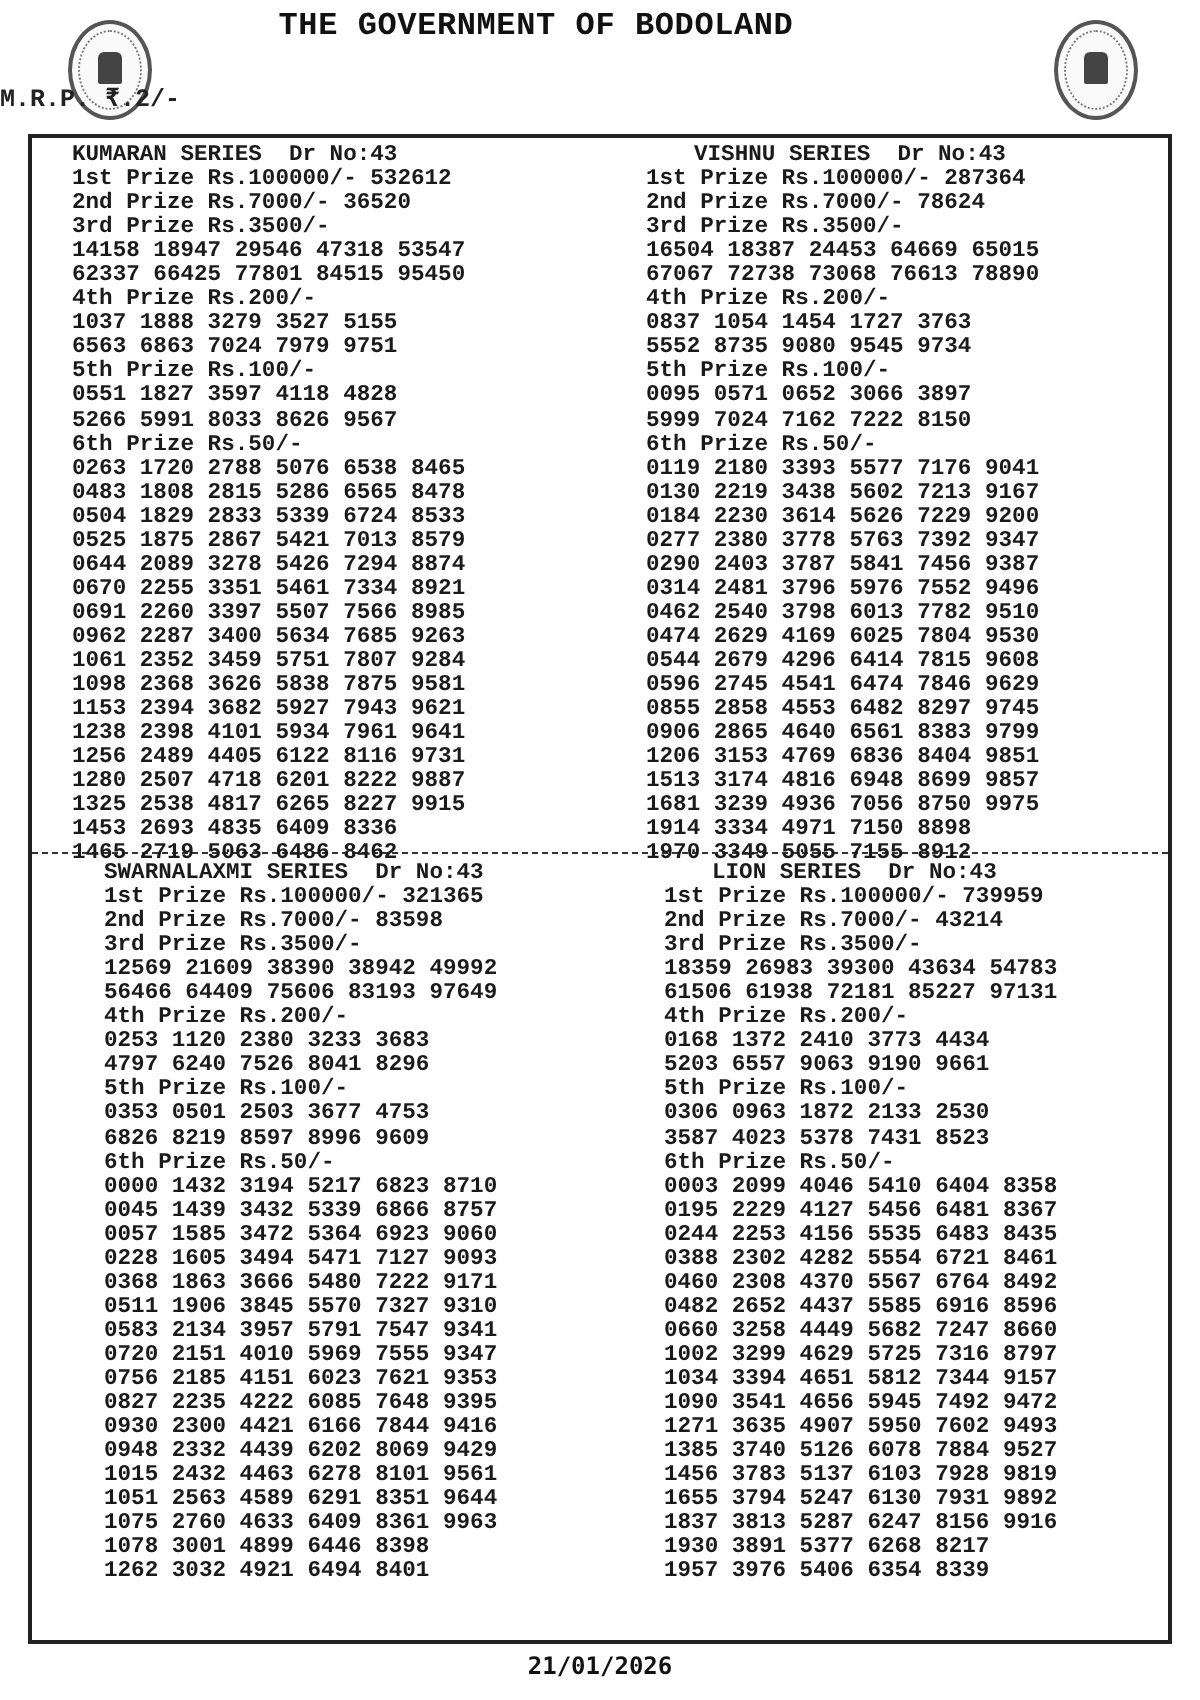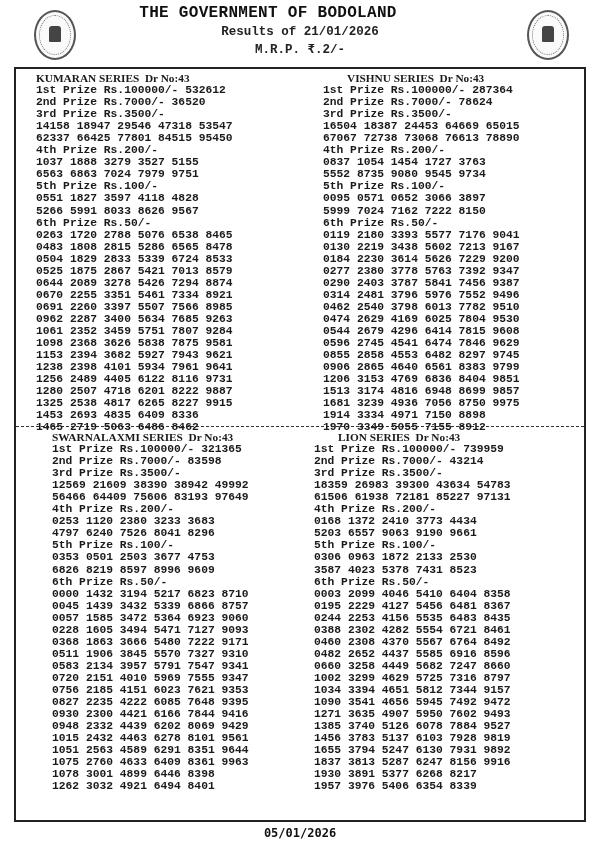--- a/index.html
+++ b/index.html
@@ -5,46 +5,45 @@
   html, body { margin: 0; padding: 0; background: #ffffff; }
   body { width: 600px; height: 850px; position: relative; overflow: hidden; color: #111; }
   .header { position: absolute; left: 0; top: 0; width: 600px; height: 66px; }
   .emblem { position: absolute; width: 38px; height: 46px; border: 2px solid #555; border-radius: 50%; top: 10px; background: #fafafa; }
   .emblem::before { content: ""; position: absolute; inset: 3px; border: 1px dotted #777; border-radius: 50%; }
   .emblem::after { content: ""; position: absolute; left: 13px; top: 14px; width: 12px; height: 16px; background: #444; border-radius: 3px 3px 1px 1px; }
   .emblem.left { left: 34px; }
   .emblem.right { left: 527px; }
   .title { position: absolute; left: 0; width: 536px; top: 4px; text-align: center; font-family: "Liberation Mono", monospace; font-weight: bold; font-size: 16px; letter-spacing: 0.3px; }
   .subtitle { position: absolute; left: 0; width: 600px; top: 25px; text-align: center; font-family: "Liberation Mono", monospace; font-size: 12.5px; font-weight: bold; color: #222; }
-  .mrp { position: absolute; left: 0; width: 600px; top: 41px; text-align: center; font-family: "Liberation Mono", monospace; font-size: 12.5px; font-weight: bold; color: #222; }
+  .mrp { position: absolute; left: 0; width: 600px; top: 41px; font-family: "Liberation Mono", monospace; font-size: 12.5px; font-weight: bold; color: #222; }
   .frame { position: absolute; left: 14px; top: 67px; width: 572px; height: 755px; border: 2px solid #222; border-top-width: 2px; box-sizing: border-box; }
   .divider { position: absolute; left: 16px; width: 568px; top: 426px; border-top: 1.5px dashed #333; }
   .series { position: absolute; font-family: "Liberation Mono", monospace; font-size: 11.3px; font-weight: bold; line-height: 12.05px; color: #1a1a1a; white-space: pre; }
   .series .row { display: block; }
-  .series .name { padding-left: 0; font-family: Liberation Serif, serif; }
+  .series .name { padding-left: 0; }
   .s-tl { left: 36px; top: 72px; }
   .s-tr { left: 323px; top: 72px; }
   .s-bl { left: 52px; top: 431px; }
-  .s-br { left: 314px; top: 431px; }
+  .s-br { left: 332px; top: 431px; }
   .s-tr .name, .s-br .name { padding-left: 24px; }
   .nums { font-weight: bold; }
   .footer { position: absolute; left: 0; width: 600px; top: 826px; text-align: center; font-family: "DejaVu Sans Mono", monospace; font-size: 12px; font-weight: bold; color: #111; }
 </style>
 </head>
 <body>
 
 <div class="header">
   <div class="emblem left"></div>
   <div class="title">THE GOVERNMENT OF BODOLAND</div>
-  <div class="subtitle">Results of 21/01/2026</div>
   <div class="mrp">M.R.P.  ₹.2/-</div>
   <div class="emblem right"></div>
 </div>
 
 <div class="frame"></div>
 <div class="divider"></div>
 
 <div class="series s-tl"><span class="row name">KUMARAN SERIES  Dr No:43</span><span class="row">1st Prize Rs.100000/- 532612</span><span class="row">2nd Prize Rs.7000/- 36520</span><span class="row">3rd Prize Rs.3500/-</span><span class="row nums">14158 18947 29546 47318 53547</span><span class="row nums">62337 66425 77801 84515 95450</span><span class="row">4th Prize Rs.200/-</span><span class="row nums">1037 1888 3279 3527 5155</span><span class="row nums">6563 6863 7024 7979 9751</span><span class="row">5th Prize Rs.100/-</span><span class="row nums">0551 1827 3597 4118 4828</span><span class="row nums">5266 5991 8033 8626 9567</span><span class="row">6th Prize Rs.50/-</span><span class="row nums">0263 1720 2788 5076 6538 8465</span><span class="row nums">0483 1808 2815 5286 6565 8478</span><span class="row nums">0504 1829 2833 5339 6724 8533</span><span class="row nums">0525 1875 2867 5421 7013 8579</span><span class="row nums">0644 2089 3278 5426 7294 8874</span><span class="row nums">0670 2255 3351 5461 7334 8921</span><span class="row nums">0691 2260 3397 5507 7566 8985</span><span class="row nums">0962 2287 3400 5634 7685 9263</span><span class="row nums">1061 2352 3459 5751 7807 9284</span><span class="row nums">1098 2368 3626 5838 7875 9581</span><span class="row nums">1153 2394 3682 5927 7943 9621</span><span class="row nums">1238 2398 4101 5934 7961 9641</span><span class="row nums">1256 2489 4405 6122 8116 9731</span><span class="row nums">1280 2507 4718 6201 8222 9887</span><span class="row nums">1325 2538 4817 6265 8227 9915</span><span class="row nums">1453 2693 4835 6409 8336</span><span class="row nums">1465 2719 5063 6486 8462</span></div>
 <div class="series s-tr"><span class="row name">VISHNU SERIES  Dr No:43</span><span class="row">1st Prize Rs.100000/- 287364</span><span class="row">2nd Prize Rs.7000/- 78624</span><span class="row">3rd Prize Rs.3500/-</span><span class="row nums">16504 18387 24453 64669 65015</span><span class="row nums">67067 72738 73068 76613 78890</span><span class="row">4th Prize Rs.200/-</span><span class="row nums">0837 1054 1454 1727 3763</span><span class="row nums">5552 8735 9080 9545 9734</span><span class="row">5th Prize Rs.100/-</span><span class="row nums">0095 0571 0652 3066 3897</span><span class="row nums">5999 7024 7162 7222 8150</span><span class="row">6th Prize Rs.50/-</span><span class="row nums">0119 2180 3393 5577 7176 9041</span><span class="row nums">0130 2219 3438 5602 7213 9167</span><span class="row nums">0184 2230 3614 5626 7229 9200</span><span class="row nums">0277 2380 3778 5763 7392 9347</span><span class="row nums">0290 2403 3787 5841 7456 9387</span><span class="row nums">0314 2481 3796 5976 7552 9496</span><span class="row nums">0462 2540 3798 6013 7782 9510</span><span class="row nums">0474 2629 4169 6025 7804 9530</span><span class="row nums">0544 2679 4296 6414 7815 9608</span><span class="row nums">0596 2745 4541 6474 7846 9629</span><span class="row nums">0855 2858 4553 6482 8297 9745</span><span class="row nums">0906 2865 4640 6561 8383 9799</span><span class="row nums">1206 3153 4769 6836 8404 9851</span><span class="row nums">1513 3174 4816 6948 8699 9857</span><span class="row nums">1681 3239 4936 7056 8750 9975</span><span class="row nums">1914 3334 4971 7150 8898</span><span class="row nums">1970 3349 5055 7155 8912</span></div>
 <div class="series s-bl"><span class="row name">SWARNALAXMI SERIES  Dr No:43</span><span class="row">1st Prize Rs.100000/- 321365</span><span class="row">2nd Prize Rs.7000/- 83598</span><span class="row">3rd Prize Rs.3500/-</span><span class="row nums">12569 21609 38390 38942 49992</span><span class="row nums">56466 64409 75606 83193 97649</span><span class="row">4th Prize Rs.200/-</span><span class="row nums">0253 1120 2380 3233 3683</span><span class="row nums">4797 6240 7526 8041 8296</span><span class="row">5th Prize Rs.100/-</span><span class="row nums">0353 0501 2503 3677 4753</span><span class="row nums">6826 8219 8597 8996 9609</span><span class="row">6th Prize Rs.50/-</span><span class="row nums">0000 1432 3194 5217 6823 8710</span><span class="row nums">0045 1439 3432 5339 6866 8757</span><span class="row nums">0057 1585 3472 5364 6923 9060</span><span class="row nums">0228 1605 3494 5471 7127 9093</span><span class="row nums">0368 1863 3666 5480 7222 9171</span><span class="row nums">0511 1906 3845 5570 7327 9310</span><span class="row nums">0583 2134 3957 5791 7547 9341</span><span class="row nums">0720 2151 4010 5969 7555 9347</span><span class="row nums">0756 2185 4151 6023 7621 9353</span><span class="row nums">0827 2235 4222 6085 7648 9395</span><span class="row nums">0930 2300 4421 6166 7844 9416</span><span class="row nums">0948 2332 4439 6202 8069 9429</span><span class="row nums">1015 2432 4463 6278 8101 9561</span><span class="row nums">1051 2563 4589 6291 8351 9644</span><span class="row nums">1075 2760 4633 6409 8361 9963</span><span class="row nums">1078 3001 4899 6446 8398</span><span class="row nums">1262 3032 4921 6494 8401</span></div>
 <div class="series s-br"><span class="row name">LION SERIES  Dr No:43</span><span class="row">1st Prize Rs.100000/- 739959</span><span class="row">2nd Prize Rs.7000/- 43214</span><span class="row">3rd Prize Rs.3500/-</span><span class="row nums">18359 26983 39300 43634 54783</span><span class="row nums">61506 61938 72181 85227 97131</span><span class="row">4th Prize Rs.200/-</span><span class="row nums">0168 1372 2410 3773 4434</span><span class="row nums">5203 6557 9063 9190 9661</span><span class="row">5th Prize Rs.100/-</span><span class="row nums">0306 0963 1872 2133 2530</span><span class="row nums">3587 4023 5378 7431 8523</span><span class="row">6th Prize Rs.50/-</span><span class="row nums">0003 2099 4046 5410 6404 8358</span><span class="row nums">0195 2229 4127 5456 6481 8367</span><span class="row nums">0244 2253 4156 5535 6483 8435</span><span class="row nums">0388 2302 4282 5554 6721 8461</span><span class="row nums">0460 2308 4370 5567 6764 8492</span><span class="row nums">0482 2652 4437 5585 6916 8596</span><span class="row nums">0660 3258 4449 5682 7247 8660</span><span class="row nums">1002 3299 4629 5725 7316 8797</span><span class="row nums">1034 3394 4651 5812 7344 9157</span><span class="row nums">1090 3541 4656 5945 7492 9472</span><span class="row nums">1271 3635 4907 5950 7602 9493</span><span class="row nums">1385 3740 5126 6078 7884 9527</span><span class="row nums">1456 3783 5137 6103 7928 9819</span><span class="row nums">1655 3794 5247 6130 7931 9892</span><span class="row nums">1837 3813 5287 6247 8156 9916</span><span class="row nums">1930 3891 5377 6268 8217</span><span class="row nums">1957 3976 5406 6354 8339</span></div>
 
-<div class="footer">05/01/2026</div>
+<div class="footer">21/01/2026</div>
 
 </body></html>

